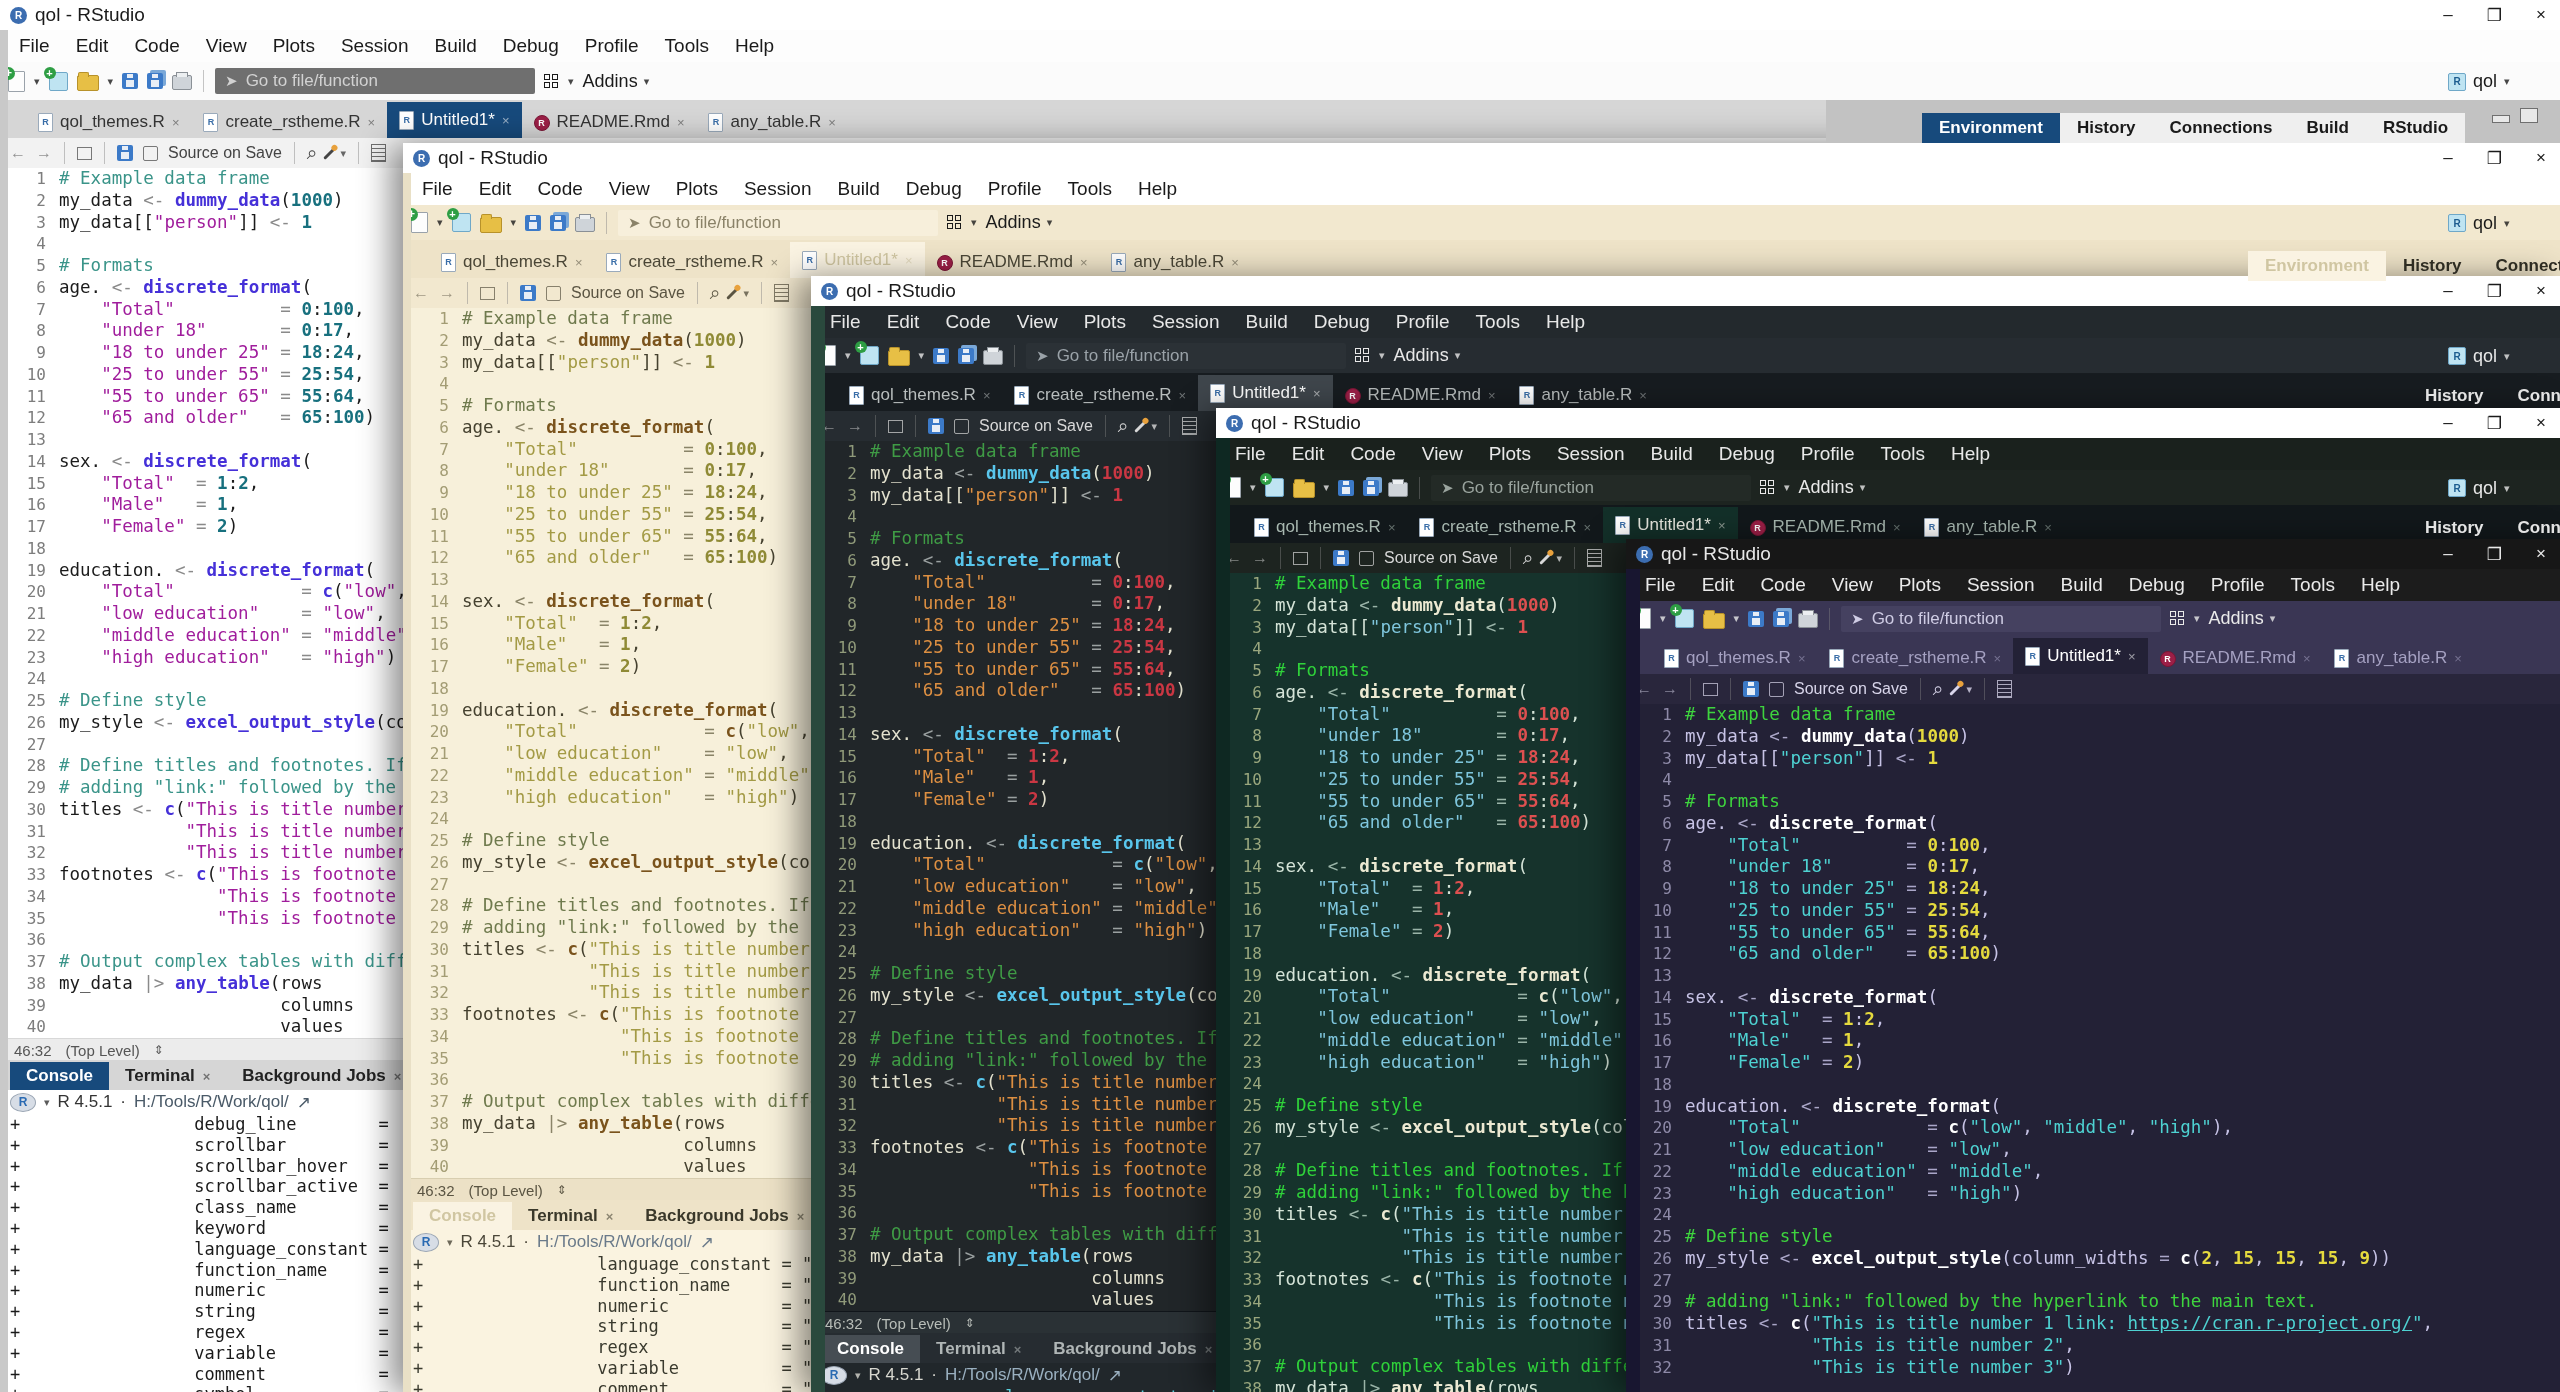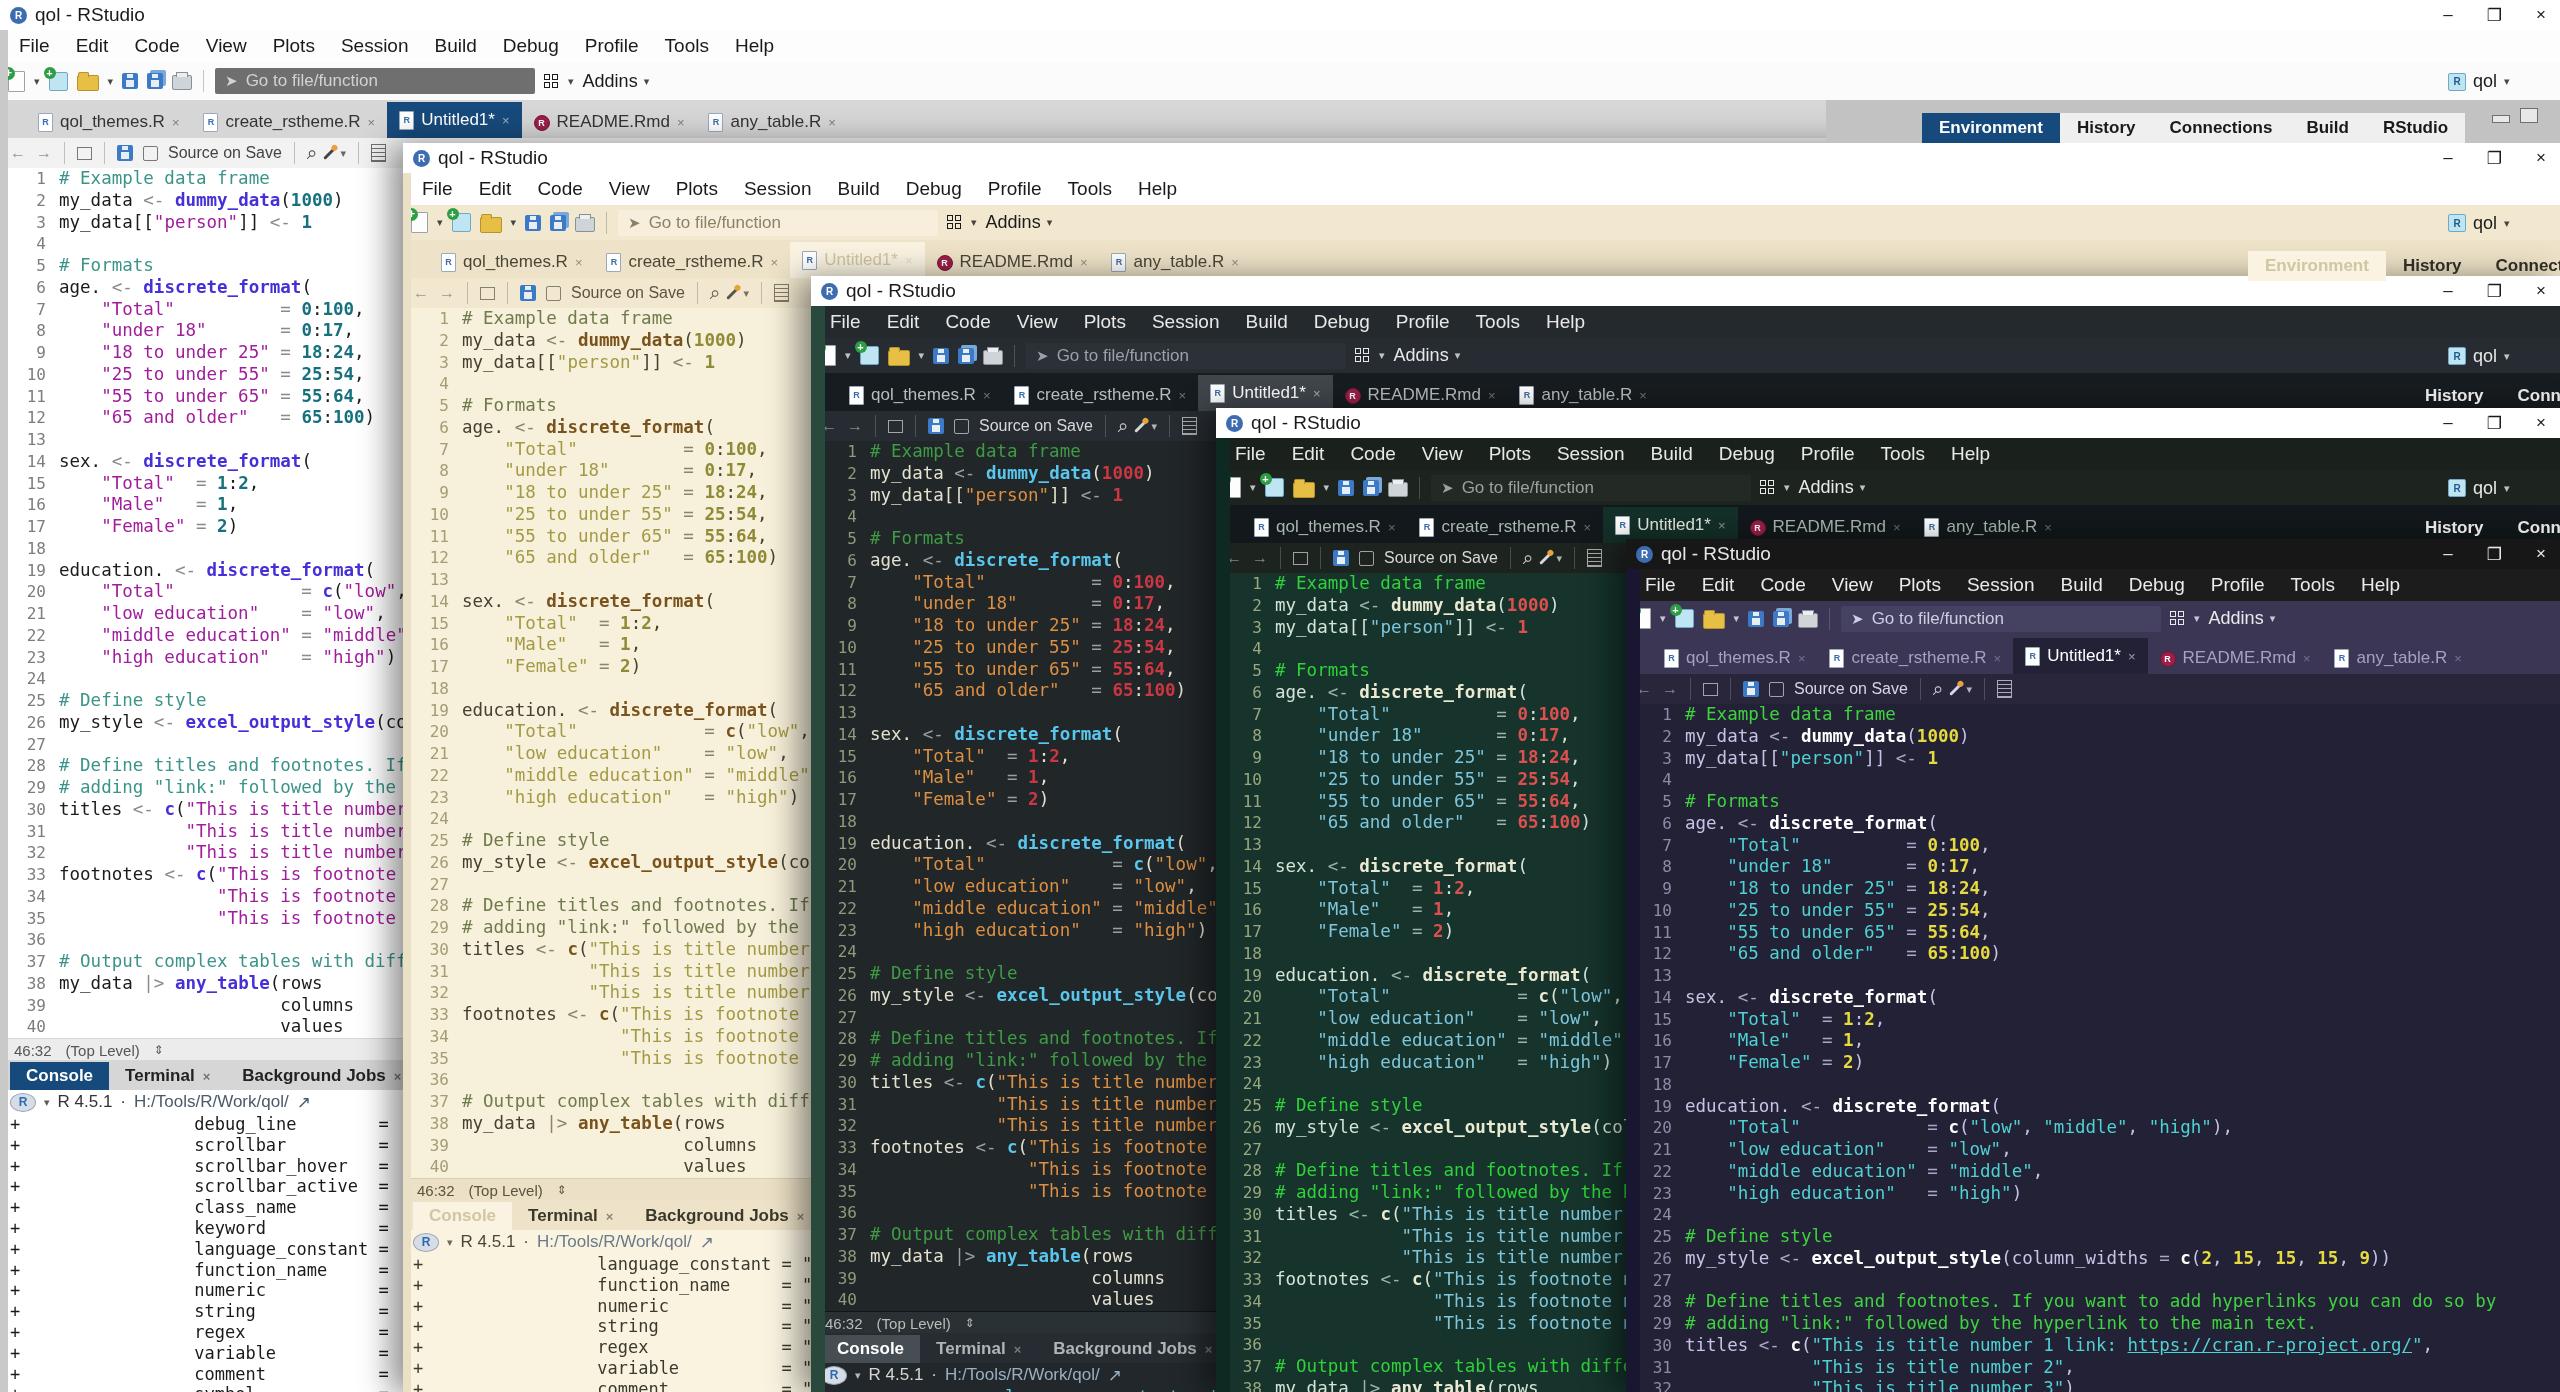--- a/index.html
+++ b/index.html
@@ -988,21 +988,20 @@
         <div class="cl"><span class="g" style="color: rgb(142, 138, 168);">18</span><span></span></div>
         <div class="cl"><span class="g" style="color: rgb(142, 138, 168);">19</span><span><span style="color:#c7c3e6">education.</span> <span style="color:#aaa6c8">&lt;-</span> <b style="color:#ffffff">discrete_format</b>(</span></div>
         <div class="cl"><span class="g" style="color: rgb(142, 138, 168);">20</span><span>    <span style="color:#4ed2d2">"Total"</span>            <span style="color:#aaa6c8">=</span> <b style="color:#ffffff">c</b>(<span style="color:#4ed2d2">"low"</span>, <span style="color:#4ed2d2">"middle"</span>, <span style="color:#4ed2d2">"high"</span>),</span></div>
         <div class="cl"><span class="g" style="color: rgb(142, 138, 168);">21</span><span>    <span style="color:#4ed2d2">"low education"</span>    <span style="color:#aaa6c8">=</span> <span style="color:#4ed2d2">"low"</span>,</span></div>
         <div class="cl"><span class="g" style="color: rgb(142, 138, 168);">22</span><span>    <span style="color:#4ed2d2">"middle education"</span> <span style="color:#aaa6c8">=</span> <span style="color:#4ed2d2">"middle"</span>,</span></div>
         <div class="cl"><span class="g" style="color: rgb(142, 138, 168);">23</span><span>    <span style="color:#4ed2d2">"high education"</span>   <span style="color:#aaa6c8">=</span> <span style="color:#4ed2d2">"high"</span>)</span></div>
         <div class="cl"><span class="g" style="color: rgb(142, 138, 168);">24</span><span></span></div>
         <div class="cl"><span class="g" style="color: rgb(142, 138, 168);">25</span><span><span style="color:#3ed43e"># Define style</span></span></div>
         <div class="cl"><span class="g" style="color: rgb(142, 138, 168);">26</span><span><span style="color:#c7c3e6">my_style</span> <span style="color:#aaa6c8">&lt;-</span> <b style="color:#ffffff">excel_output_style</b>(<span style="color:#c7c3e6">column_widths</span> <span style="color:#aaa6c8">=</span> <b style="color:#ffffff">c</b>(<b style="color:#e5da3e">2</b>, <b style="color:#e5da3e">15</b>, <b style="color:#e5da3e">15</b>, <b style="color:#e5da3e">15</b>, <b style="color:#e5da3e">9</b>))</span></div>
         <div class="cl"><span class="g" style="color: rgb(142, 138, 168);">27</span><span></span></div>
-        <div class="cl"><span class="g" style="color: rgb(142, 138, 168);">28</span><span><span style="color:#3ed43e"># Define titles and footnotes. If you want to add hyperlinks you can do so by</span></span></div>
         <div class="cl"><span class="g" style="color: rgb(142, 138, 168);">29</span><span><span style="color:#3ed43e"># adding "link:" followed by the hyperlink to the main text.</span></span></div>
         <div class="cl"><span class="g" style="color: rgb(142, 138, 168);">30</span><span><span style="color:#c7c3e6">titles</span> <span style="color:#aaa6c8">&lt;-</span> <b style="color:#ffffff">c</b>(<span style="color:#4ed2d2">"This is title number 1 link: <u>https://cran.r-project.org/</u>"</span>,</span></div>
         <div class="cl"><span class="g" style="color: rgb(142, 138, 168);">31</span><span>            <span style="color:#4ed2d2">"This is title number 2"</span>,</span></div>
         <div class="cl"><span class="g" style="color: rgb(142, 138, 168);">32</span><span>            <span style="color:#4ed2d2">"This is title number 3"</span>)</span></div>
       </div>
       <div class="leftstrip" style="top: 30px; bottom: 0px; background: rgb(24, 22, 48); width: 14px;"></div>
     </div>
     <div style="position: absolute; left: 1826px; top: 100px; width: 734px; height: 43px; background: rgb(194, 194, 194);">
       <span class="paneicons" style="right: 22px; top: 8px;">
         <i class="min"></i>

